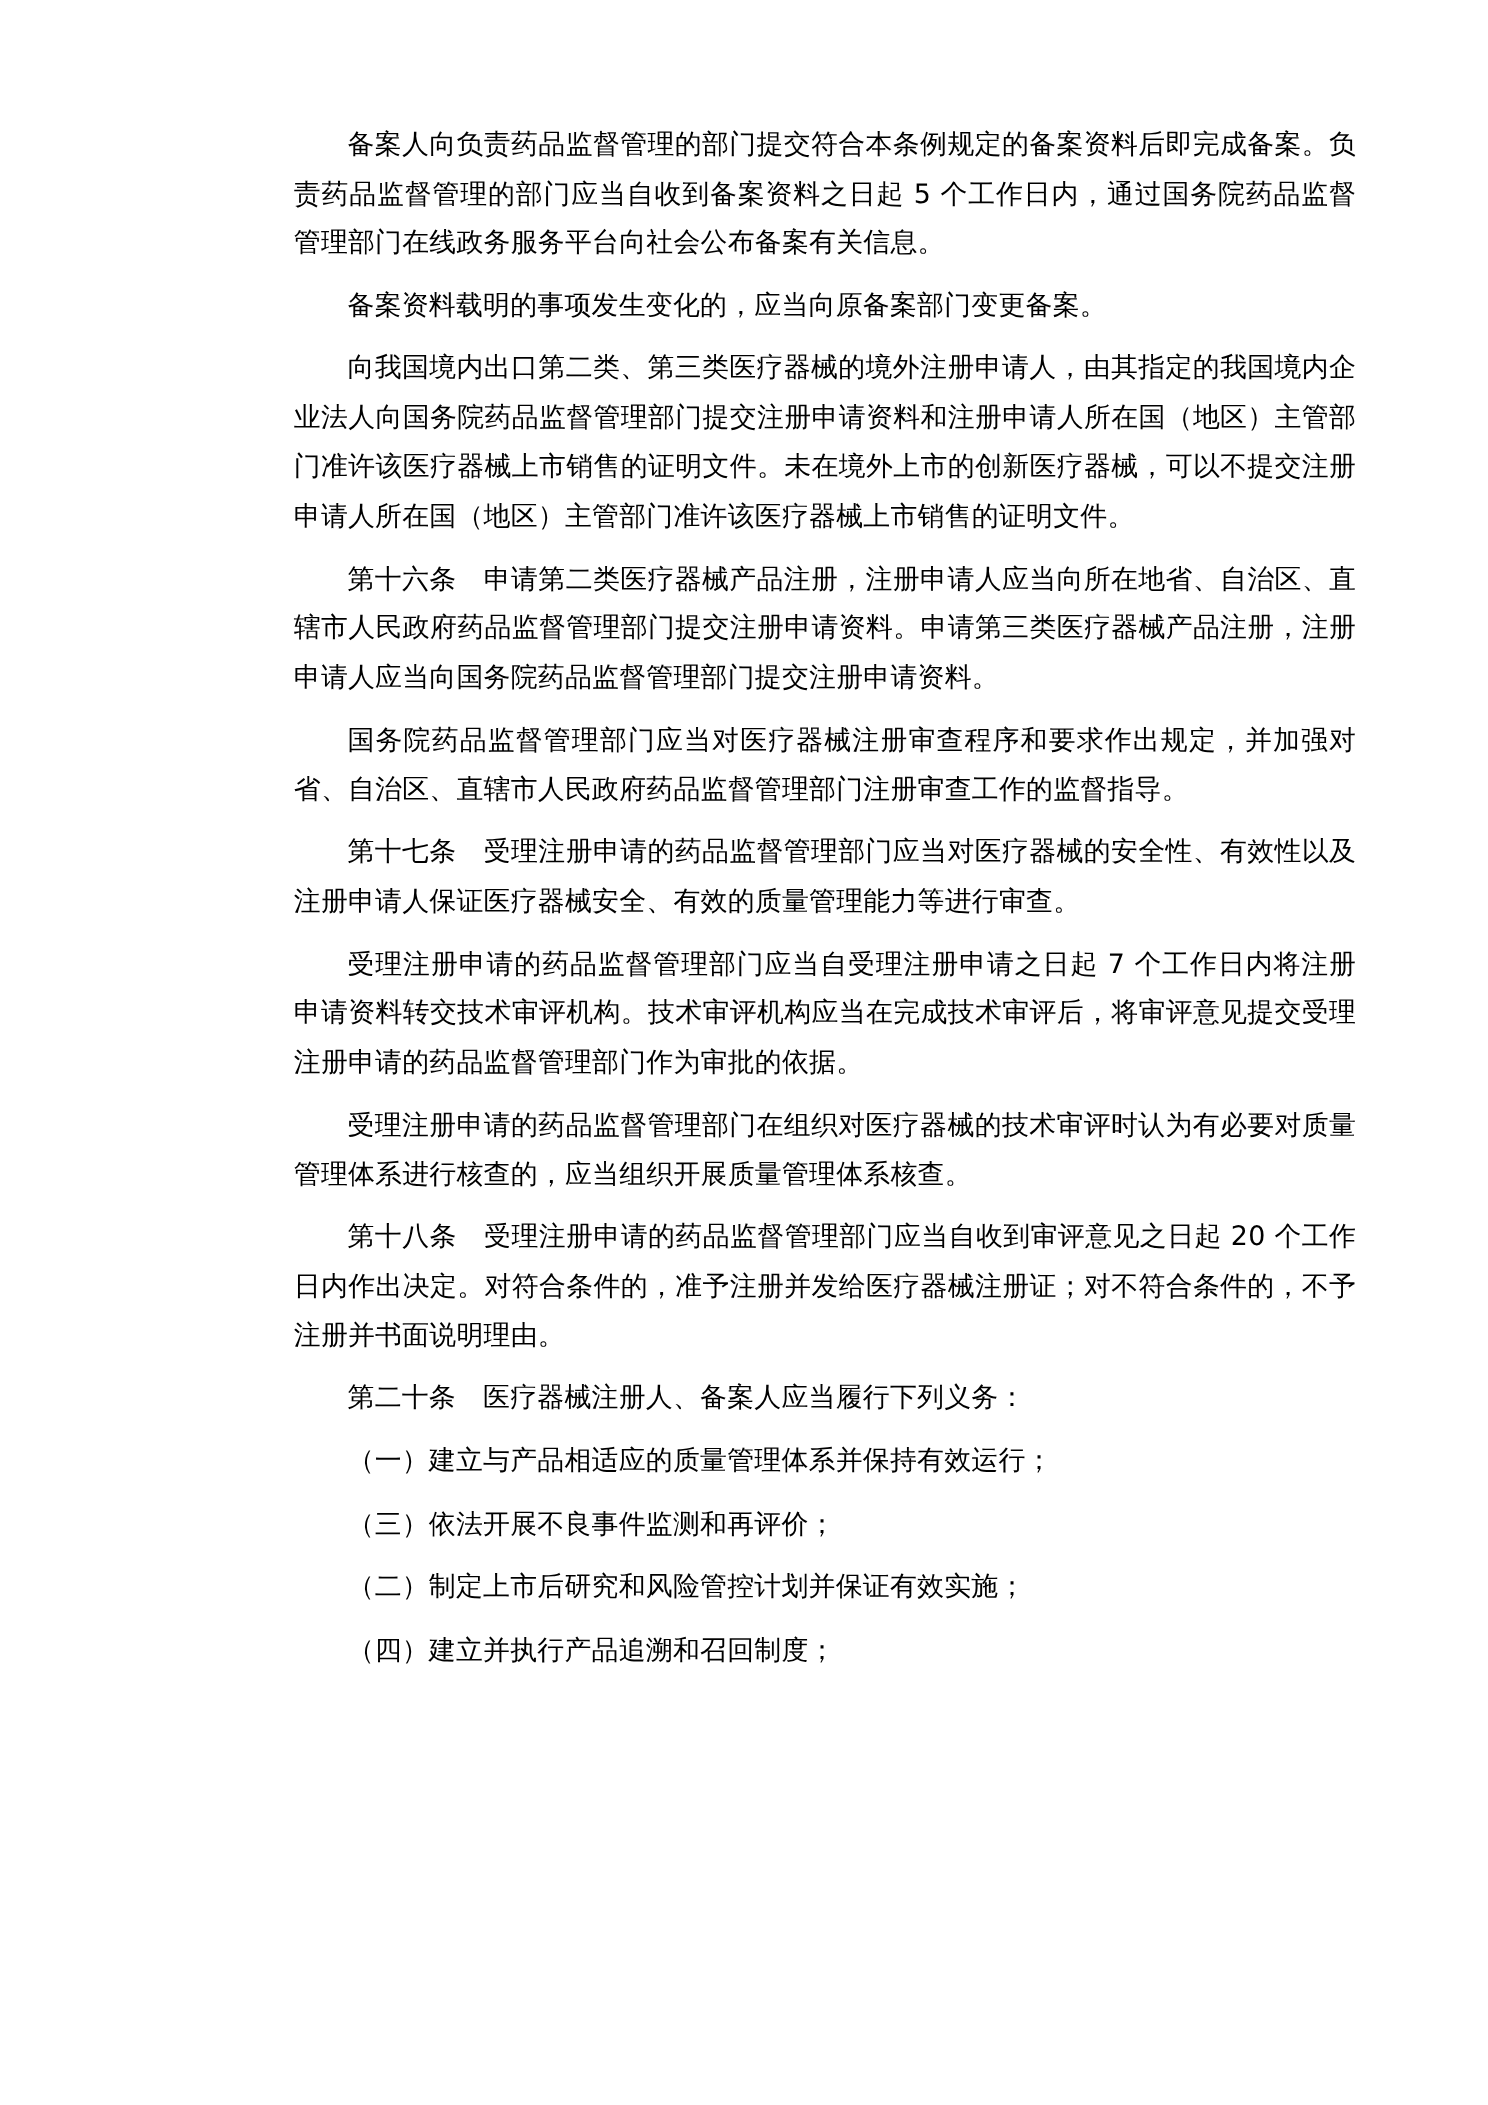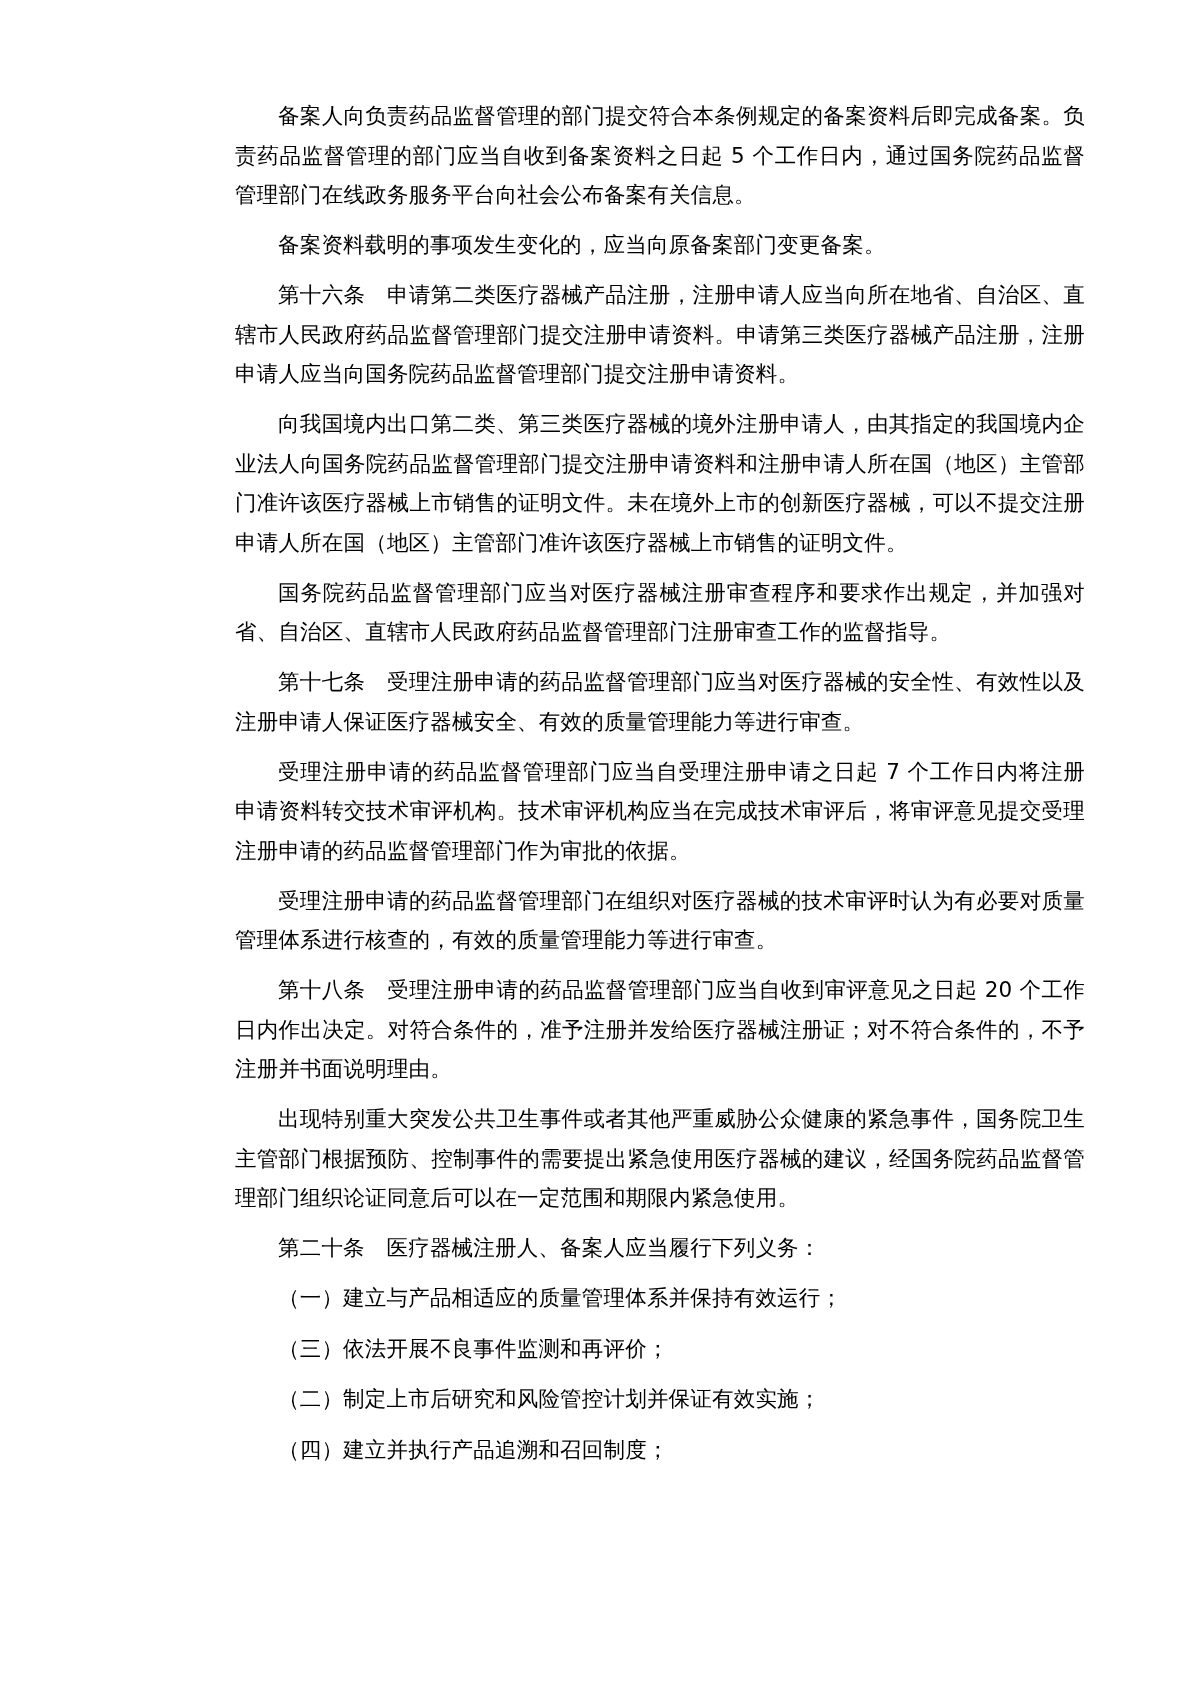--- a/index.html
+++ b/index.html
@@ -45,37 +45,36 @@
 </head>
 <body>
 
 <div class="page">
   <div class="content">
 
     <p class="para">备案人向负责药品监督管理的部门提交符合本条例规定的备案资料后即完成备案。负责药品监督管理的部门应当自收到备案资料之日起 5 个工作日内，通过国务院药品监督管理部门在线政务服务平台向社会公布备案有关信息。</p>
 
     <p class="para">备案资料载明的事项发生变化的，应当向原备案部门变更备案。</p>
 
+    <p class="para">向我国境内出口第二类、第三类医疗器械的境外注册申请人，由其指定的我国境内企业法人向国务院药品监督管理部门提交注册申请资料和注册申请人所在国（地区）主管部门准许该医疗器械上市销售的证明文件。未在境外上市的创新医疗器械，可以不提交注册申请人所在国（地区）主管部门准许该医疗器械上市销售的证明文件。</p>
+
     <p class="para">第十六条　申请第二类医疗器械产品注册，注册申请人应当向所在地省、自治区、直辖市人民政府药品监督管理部门提交注册申请资料。申请第三类医疗器械产品注册，注册申请人应当向国务院药品监督管理部门提交注册申请资料。</p>
-
-    <p class="para">向我国境内出口第二类、第三类医疗器械的境外注册申请人，由其指定的我国境内企业法人向国务院药品监督管理部门提交注册申请资料和注册申请人所在国（地区）主管部门准许该医疗器械上市销售的证明文件。未在境外上市的创新医疗器械，可以不提交注册申请人所在国（地区）主管部门准许该医疗器械上市销售的证明文件。</p>
 
     <p class="para">国务院药品监督管理部门应当对医疗器械注册审查程序和要求作出规定，并加强对省、自治区、直辖市人民政府药品监督管理部门注册审查工作的监督指导。</p>
 
     <p class="para">第十七条　受理注册申请的药品监督管理部门应当对医疗器械的安全性、有效性以及注册申请人保证医疗器械安全、有效的质量管理能力等进行审查。</p>
 
     <p class="para">受理注册申请的药品监督管理部门应当自受理注册申请之日起 7 个工作日内将注册申请资料转交技术审评机构。技术审评机构应当在完成技术审评后，将审评意见提交受理注册申请的药品监督管理部门作为审批的依据。</p>
 
-    <p class="para">受理注册申请的药品监督管理部门在组织对医疗器械的技术审评时认为有必要对质量管理体系进行核查的，有效的质量管理能力等进行审查。</p>
+    <p class="para">受理注册申请的药品监督管理部门在组织对医疗器械的技术审评时认为有必要对质量管理体系进行核查的，应当组织开展质量管理体系核查。</p>
 
     <p class="para">第十八条　受理注册申请的药品监督管理部门应当自收到审评意见之日起 20 个工作日内作出决定。对符合条件的，准予注册并发给医疗器械注册证；对不符合条件的，不予注册并书面说明理由。</p>
 
 
 
-    <p class="para">出现特别重大突发公共卫生事件或者其他严重威胁公众健康的紧急事件，国务院卫生主管部门根据预防、控制事件的需要提出紧急使用医疗器械的建议，经国务院药品监督管理部门组织论证同意后可以在一定范围和期限内紧急使用。</p>
 
     <p class="para">第二十条　医疗器械注册人、备案人应当履行下列义务：</p>
 
     <p class="para item">（一）建立与产品相适应的质量管理体系并保持有效运行；</p>
 
     <p class="para item">（三）依法开展不良事件监测和再评价；</p>
 
     <p class="para item">（二）制定上市后研究和风险管控计划并保证有效实施；</p>
 
     <p class="para item">（四）建立并执行产品追溯和召回制度；</p>

